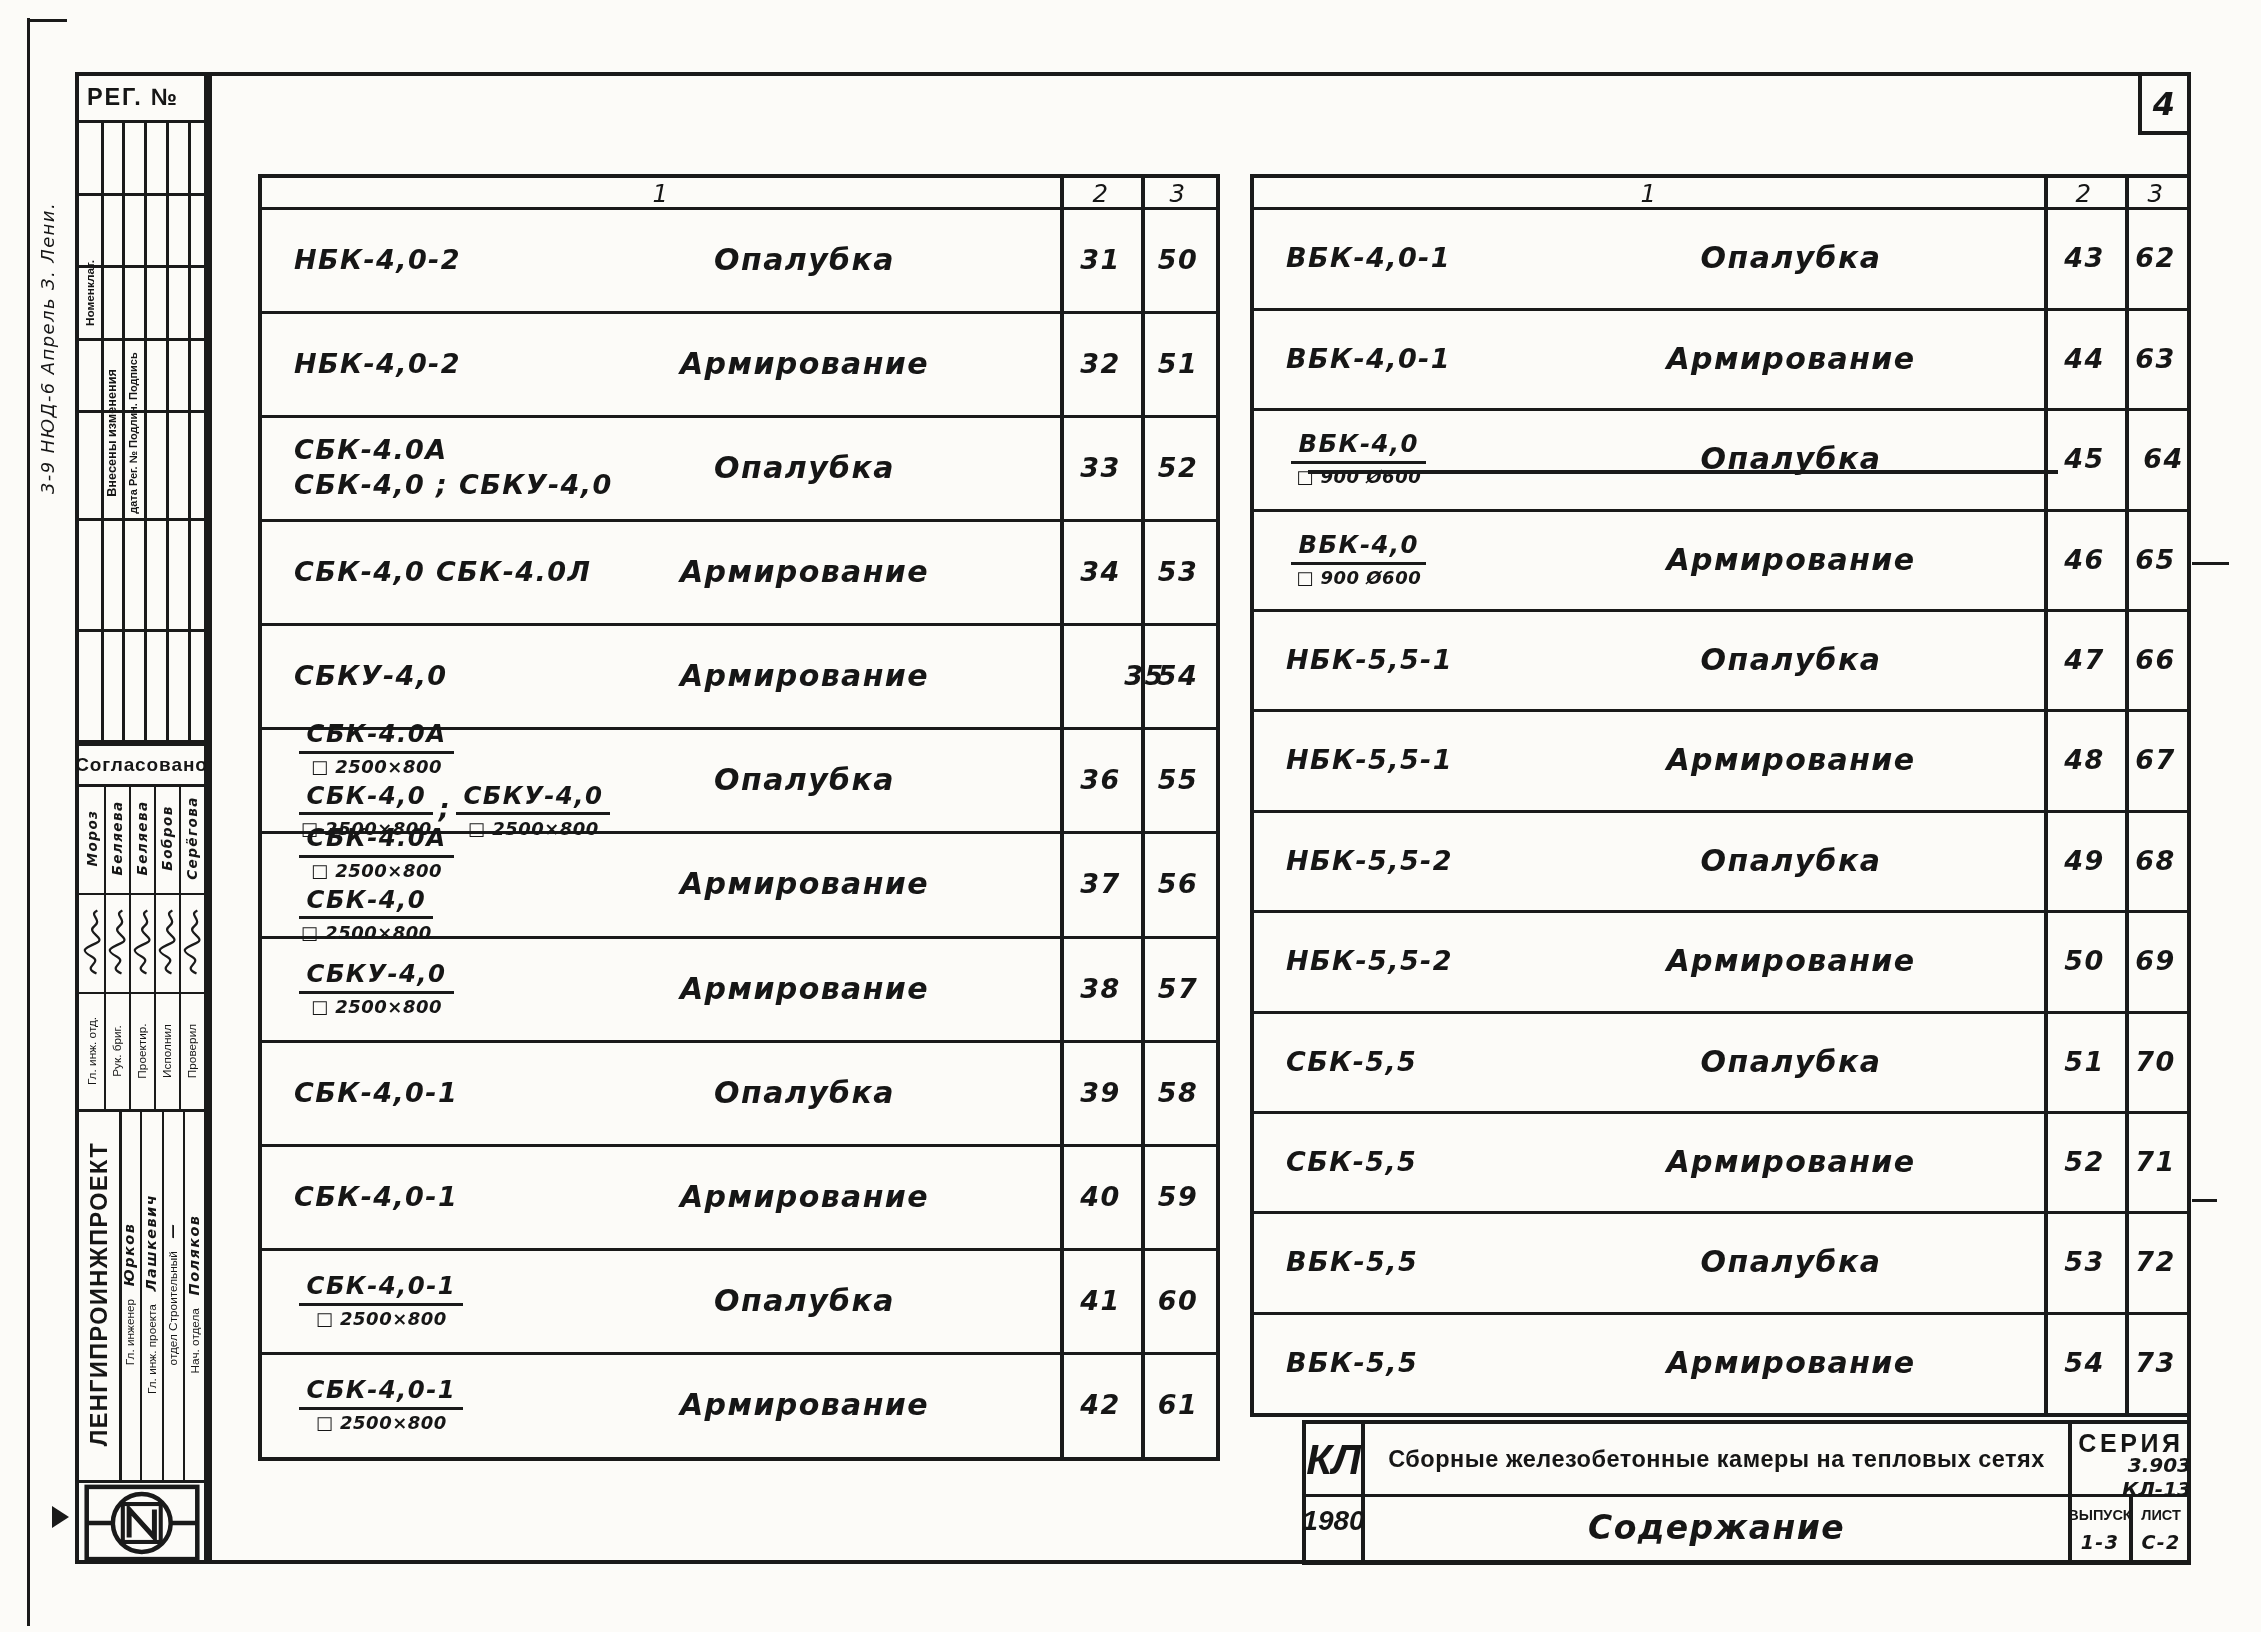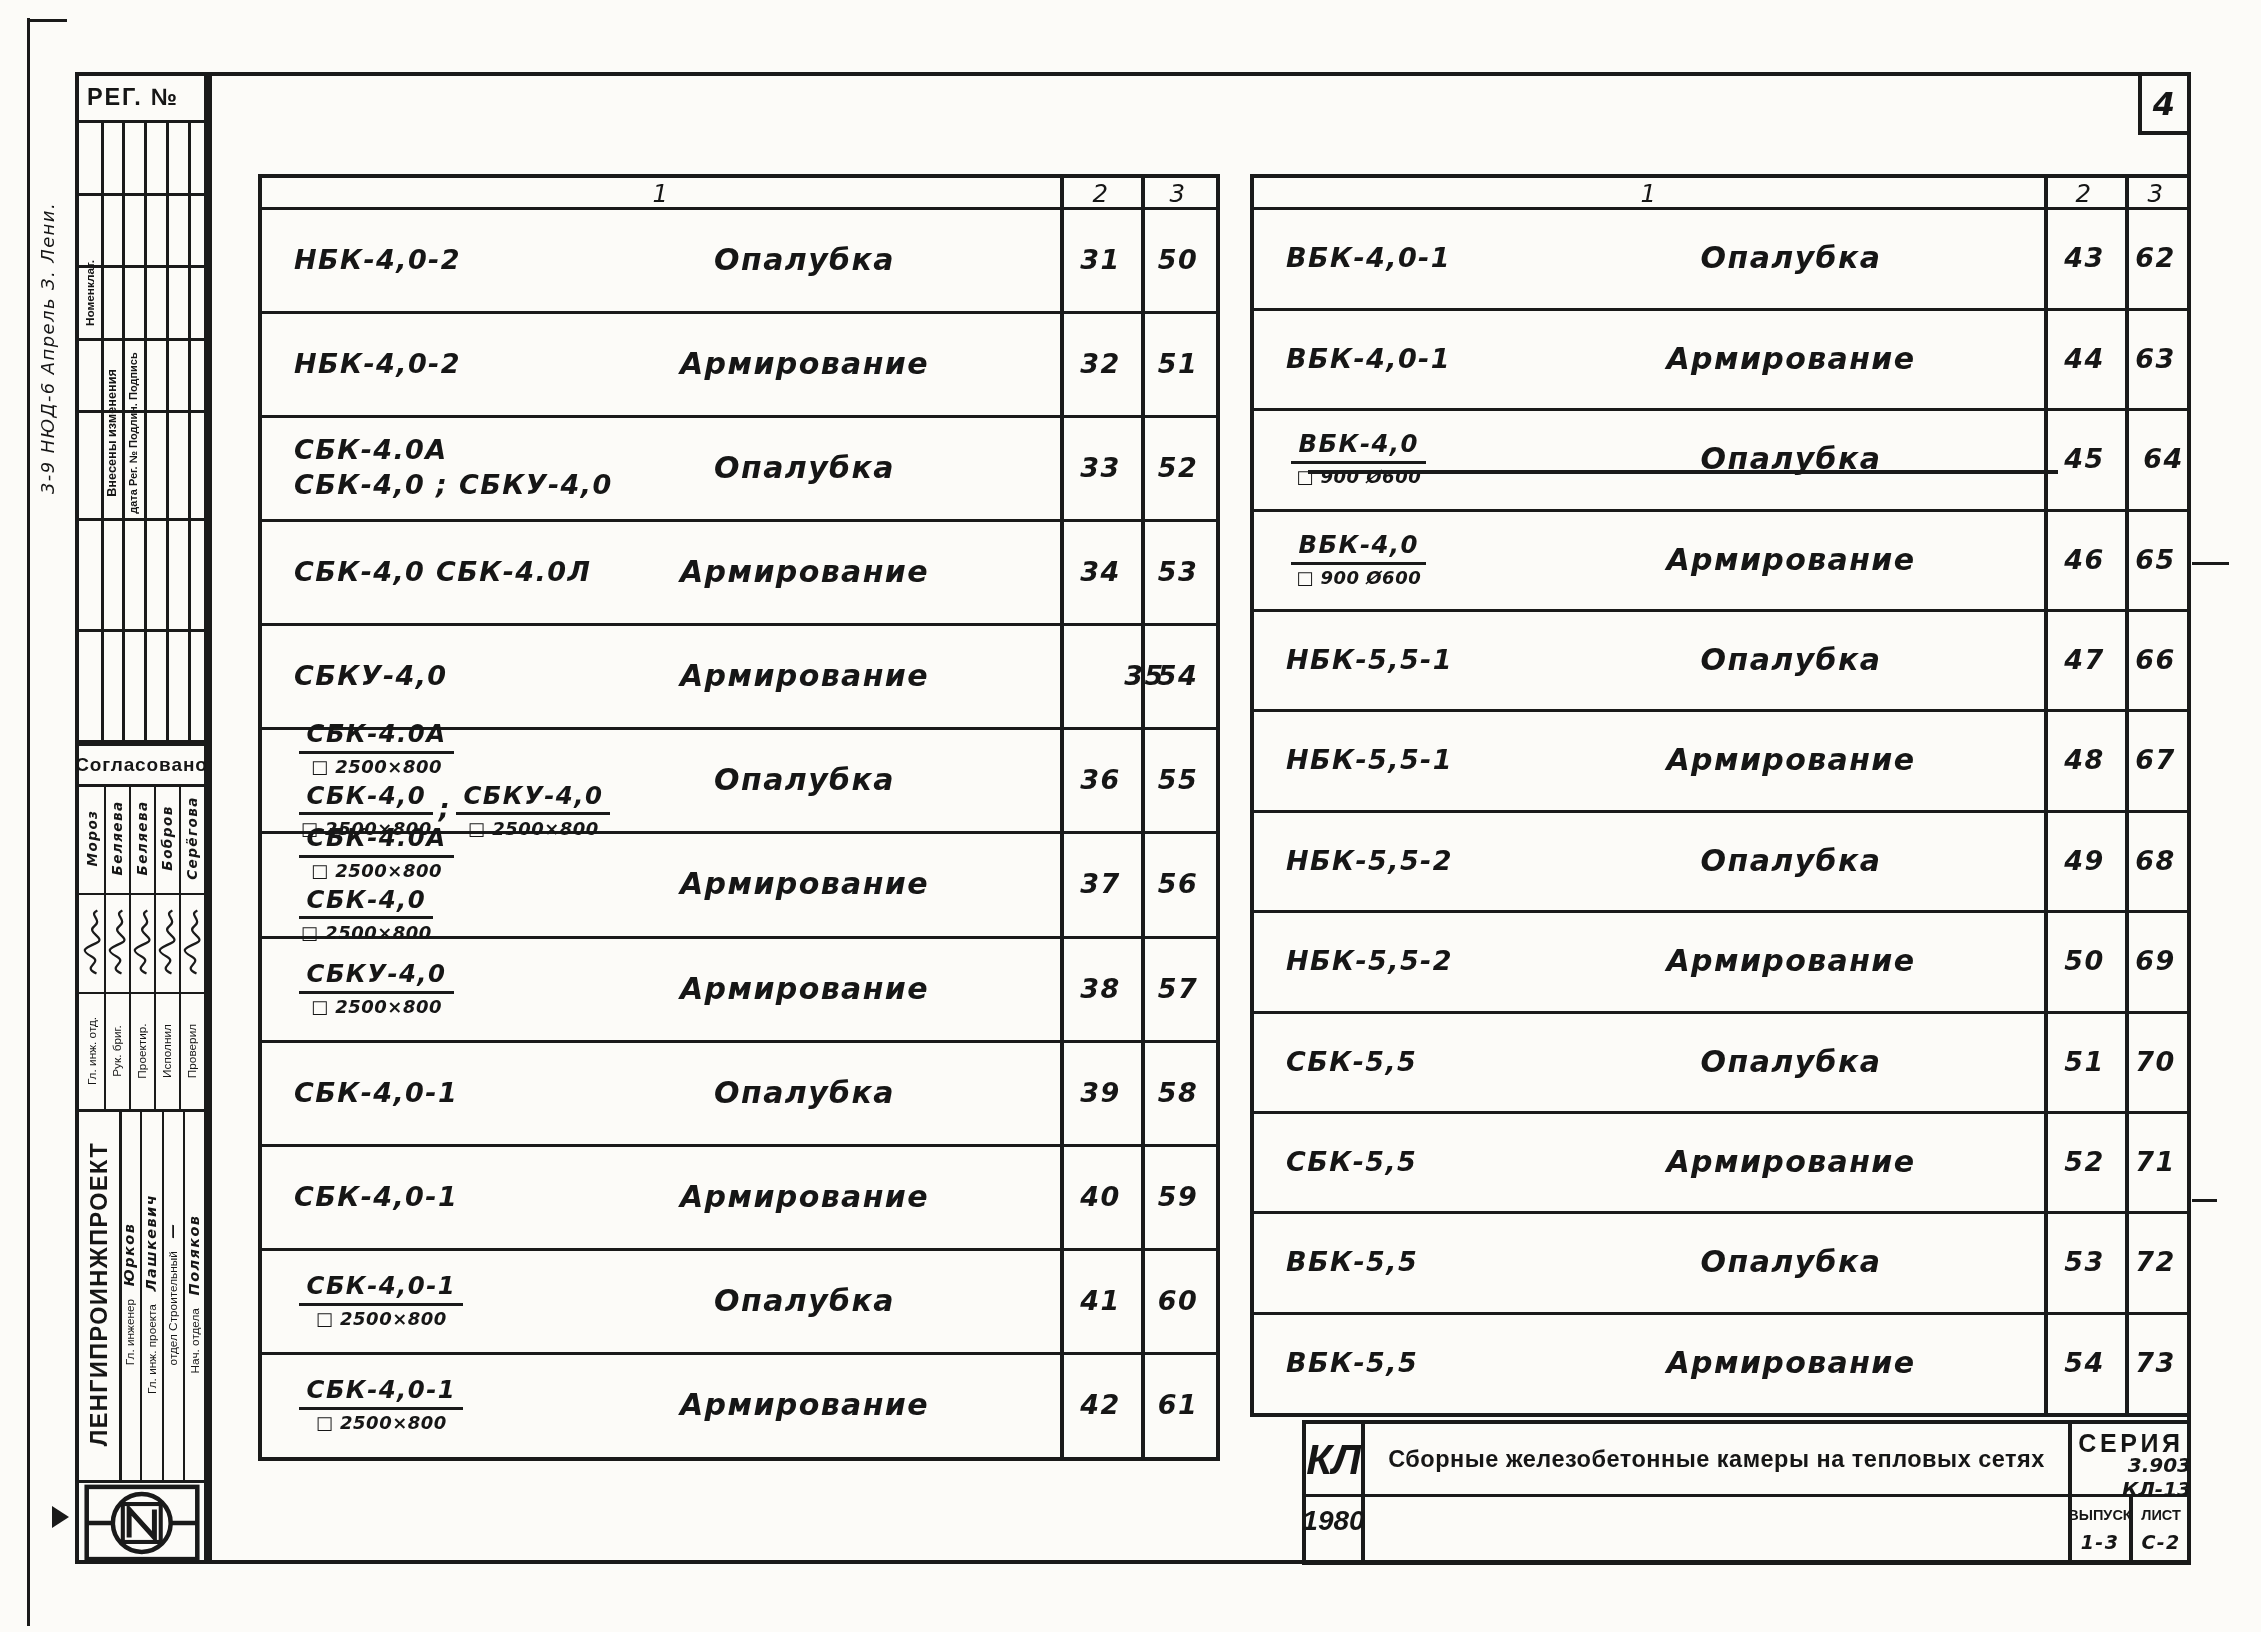--- a/index.html
+++ b/index.html
@@ -139,20 +139,21 @@
 
     <div class="t-vline" style="left:55px;"></div>
     <div class="t-vline" style="left:762px;"></div>
     <div class="t-vline" style="left:823px;top:70px;"></div>
     <div class="t-hline" style="top:70px;"></div>
 
     <div class="abs ctr print" style="left:0;top:0;width:55px;height:71px;font-size:42px;font-style:italic;">КЛ</div>
     <div class="abs ctr print" style="left:0;top:73px;width:55px;height:48px;font-size:28px;font-style:italic;">1980</div>
 
     <div class="abs ctr print" style="left:61px;top:0;width:699px;height:70px;font-size:23.5px;letter-spacing:0.5px;">Сборные железобетонные камеры на тепловых сетях</div>
+    <div class="abs ctr hw" style="left:61px;top:71px;width:699px;height:64px;font-size:33px;font-weight:700;">Содержание</div>
 
     <div class="abs ctr print" style="left:765px;top:1.8px;width:120px;height:36px;font-size:25px;letter-spacing:3.6px;">СЕРИЯ</div>
     <div class="abs ctr hw" style="left:765px;top:37px;width:120px;height:32px;font-size:20px;font-weight:700;letter-spacing:0;text-align:right;">3.903 КЛ-13</div>
 
     <div class="abs ctr print" style="left:765px;top:75px;width:58px;height:32px;font-size:14.5px;">ВЫПУСК</div>
     <div class="abs ctr hw" style="left:765px;top:103px;width:58px;height:30px;font-size:19px;font-weight:700;">1-3</div>
     <div class="abs ctr print" style="left:826px;top:75px;width:58px;height:32px;font-size:14.5px;">ЛИСТ</div>
     <div class="abs ctr hw" style="left:826px;top:103px;width:58px;height:30px;font-size:19px;font-weight:700;">С-2</div>
   </div>
 

